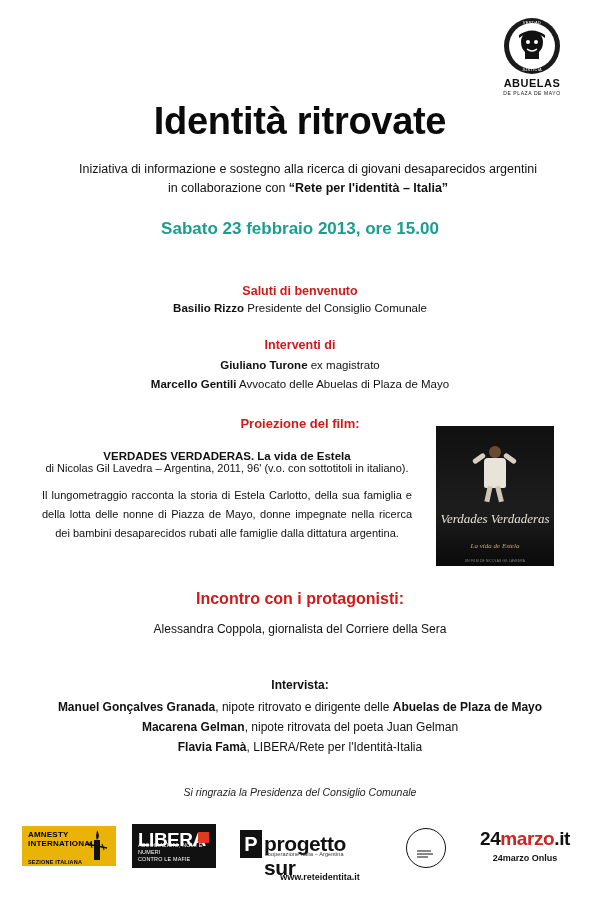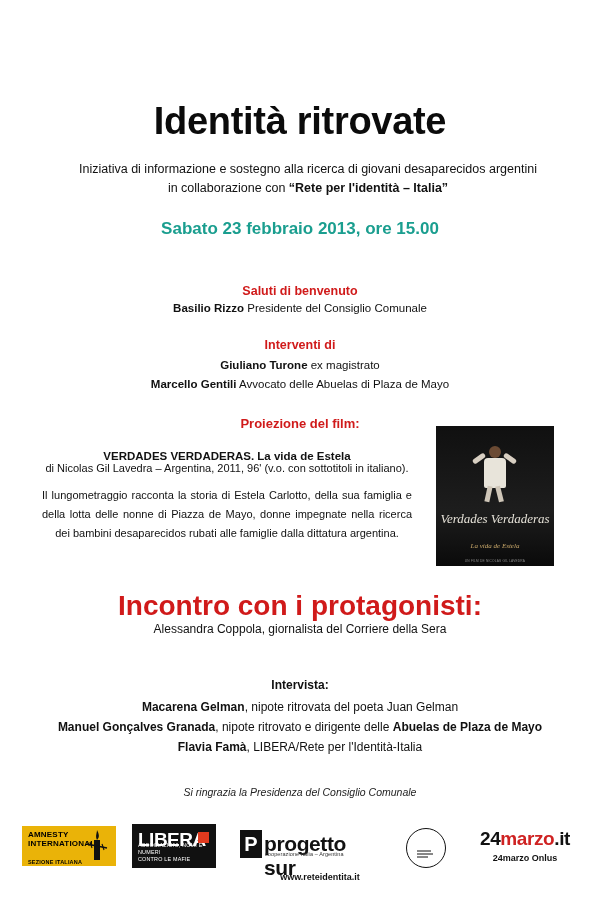--- a/index.html
+++ b/index.html
@@ -274,21 +274,21 @@
     font-size: 3.2px;
     letter-spacing: 0.2px;
   }
 
   
   .incontro-head {
     position: absolute;
     top: 590px;
     left: 0; width: 600px;
     text-align: center;
-    font-size: 28px;
+    font-size: 16px;
     font-weight: bold;
     color: #d01a1a;
   }
   .incontro-body {
     position: absolute;
     top: 622px;
     left: 0; width: 600px;
     text-align: center;
     font-size: 12px;
     color: #111;
@@ -467,20 +467,38 @@
     font-size: 9px;
     font-weight: bold;
     color: #111;
   }
 </style>
 </head>
 <body>
 
 <div class="page">
 
+  <div class="abuelas-logo">
+    <div class="abuelas-seal">
+      <div class="seal-inner"></div>
+      <svg class="seal-face" viewBox="0 0 30 32">
+        <path d="M15 2 C8 2 4 7 4 13 C4 18 6 21 8 23 L8 30 L22 30 L22 23 C24 21 26 18 26 13 C26 7 22 2 15 2 Z" fill="#111"></path>
+        <circle cx="11" cy="13" r="2" fill="#fff"></circle>
+        <circle cx="19" cy="13" r="2" fill="#fff"></circle>
+        <path d="M10 20 Q15 24 20 20" stroke="#fff" stroke-width="1.4" fill="none"></path>
+        <path d="M2 9 Q15 -1 28 9 L28 6 Q15 -3 2 6 Z" fill="#111"></path>
+      </svg>
+      <div class="abuelas-ring-text">
+        <span class="ring-top">VERDAD</span>
+        <span class="ring-bottom">JUSTICIA</span>
+      </div>
+    </div>
+    <div class="abuelas-name">ABUELAS</div>
+    <div class="abuelas-sub">DE PLAZA DE MAYO</div>
+  </div>
 
   <div class="main-title">Identità ritrovate</div>
 
   <div class="subtitle">
     <div>Iniziativa di informazione e sostegno alla ricerca di giovani desaparecidos argentini</div>
     <div>
       <span>in collaborazione con </span><b>“Rete per l'identità – Italia”</b>
     </div>
   </div>
 
@@ -525,24 +543,24 @@
   </div>
 
   <div class="incontro-head">Incontro con i protagonisti:</div>
   <div class="incontro-body">
     <b>Alessandra Coppola</b><span>, giornalista del Corriere della Sera</span>
   </div>
 
   <div class="intervista-head">Intervista:</div>
   <div class="intervista-body">
     <div>
+      <b>Manuel Gonçalves Granada</b><span>, nipote ritrovato e dirigente delle </span><b>Abuelas de Plaza de Mayo</b>
+    </div>
+    <div>
       <b>Macarena Gelman</b><span>, nipote ritrovata del poeta Juan Gelman</span>
-    </div>
-    <div>
-      <b>Manuel Gonçalves Granada</b><span>, nipote ritrovato e dirigente delle </span><b>Abuelas de Plaza de Mayo</b>
     </div>
     <div>
       <b>Flavia Famà</b><span>, LIBERA/Rete per l'Identità-Italia</span>
     </div>
   </div>
 
   <div class="thanks">Si ringrazia la Presidenza del Consiglio Comunale</div>
 
   <div class="footer">
 

